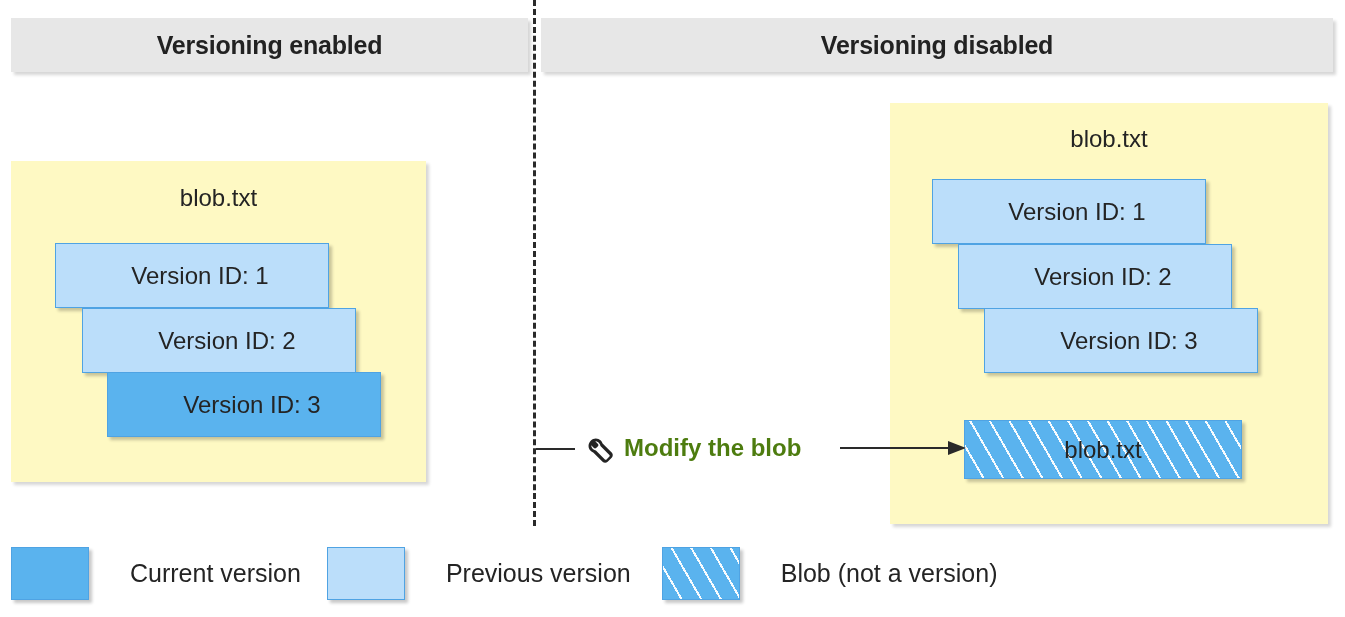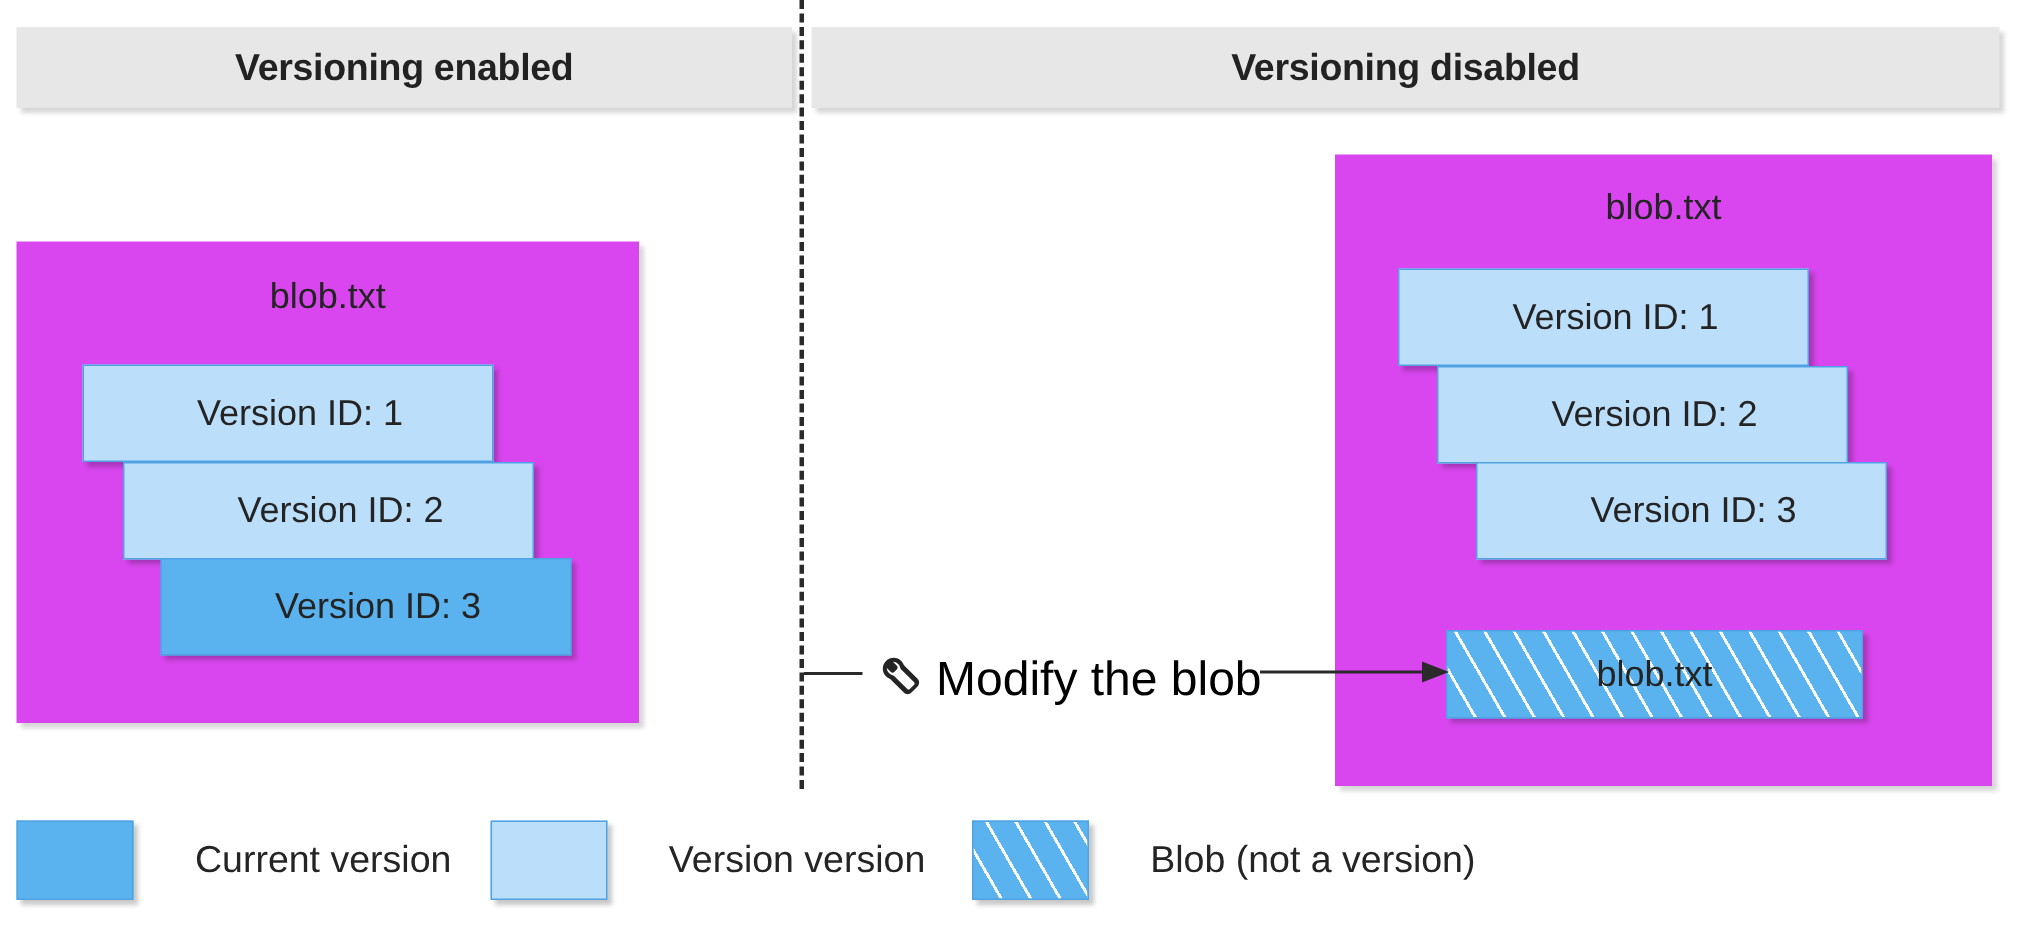--- a/index.html
+++ b/index.html
@@ -41,21 +41,21 @@
     left: 533px;
     top: 0px;
     width: 0px;
     height: 526px;
     border-left: 3px dashed #2A2A2A;
   }
 
   
   .blob-panel {
     position: absolute;
-    background: #d946ef;
+    background: #fef9c3;
     box-shadow: 3px 3px 3px rgba(0,0,0,0.16);
   }
   #panel-left  { left: 11px;  top: 161px; width: 415px; height: 321px; }
   #panel-right { left: 890px; top: 103px; width: 438px; height: 421px; }
 
   .panel-title {
     position: absolute;
     left: 0;
     right: 0;
     text-align: center;
@@ -132,23 +132,23 @@
     position: absolute;
     left: 49px;
     top: 8px;
     width: 34px;
     height: 34px;
   }
   #action-label {
     position: absolute;
     left: 90px;
     top: 9px;
-    font-size: 32px;
-    font-weight: normal;
-    color: #000000;
+    font-size: 24px;
+    font-weight: bold;
+    color: #4d7c0f;
     white-space: nowrap;
   }
   #action-arrow {
     position: absolute;
     left: 306px;
     top: 12px;
     width: 126px;
     height: 22px;
   }
 
@@ -278,21 +278,21 @@
   <div id="legend">
     <div class="legend-item">
       <div class="legend-swatch current"></div>
       <div class="legend-label">Current version</div>
     </div>
 
     <div id="legend-gap-1"></div>
 
     <div class="legend-item">
       <div class="legend-swatch previous"></div>
-      <div class="legend-label">Version version</div>
+      <div class="legend-label">Previous version</div>
     </div>
 
     <div id="legend-gap-2"></div>
 
     <div class="legend-item">
       <div class="legend-swatch hatch"></div>
       <div class="legend-label">Blob (not a version)</div>
     </div>
   </div>
 

